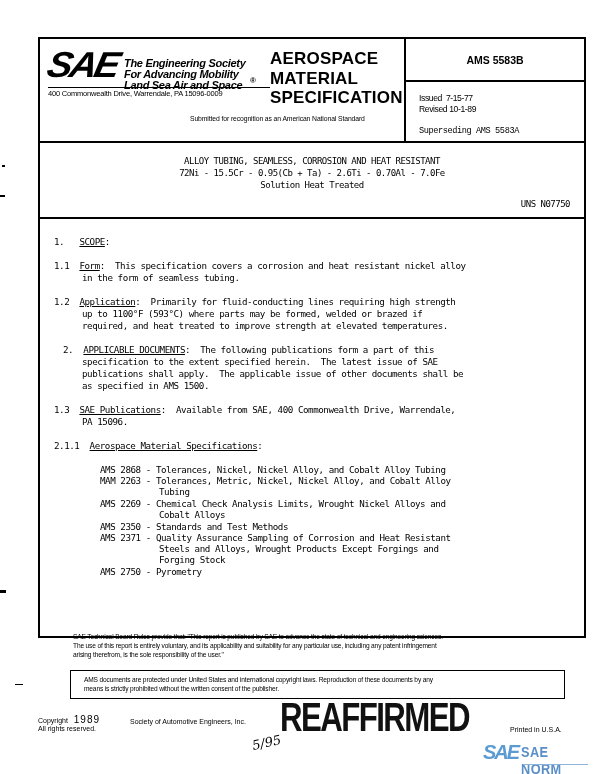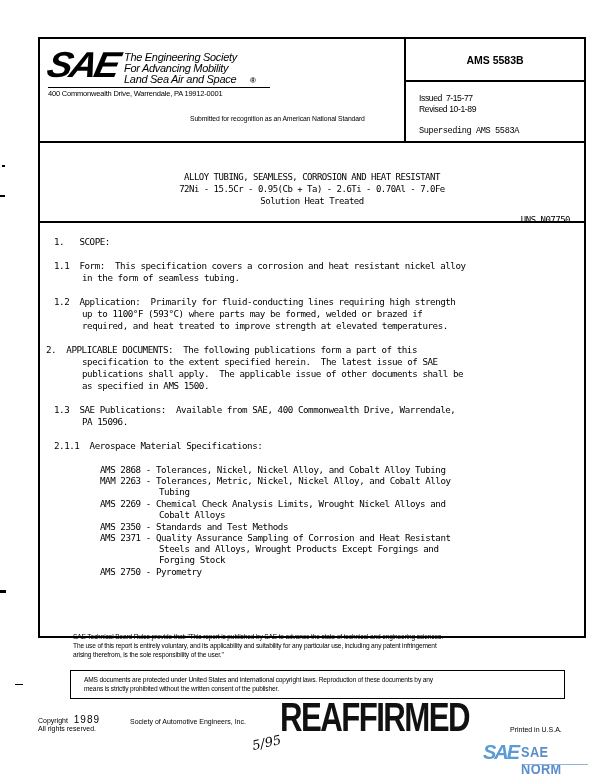--- a/index.html
+++ b/index.html
@@ -15,45 +15,45 @@
   .header-right { position: absolute; left: 366px; top: 0; width: 208px; height: 102px; }
 
   .logo-block { position: absolute; left: 8px; top: 7px; width: 222px; height: 40px; }
   .sae-logo {
     position: absolute; left: 0; top: 0; width: 75px; height: 38px;
     font-family: "Liberation Sans", sans-serif; font-weight: bold; font-style: italic;
     font-size: 38px; line-height: 38px; letter-spacing: -3px; color: #000;
     transform: skewX(-12deg) scaleY(0.95);
   }
   .society-lines {
-    position: absolute; left: 76px; top: 6px; font-weight: normal; font-style: italic;
+    position: absolute; left: 76px; top: 12px; font-weight: bold; font-style: italic;
     font-size: 11px; line-height: 11px; letter-spacing: -0.3px;
   }
   .reg-mark { position: absolute; left: 202px; top: 30px; font-size: 8px; font-weight: bold; }
   .logo-underline { position: absolute; left: 8px; top: 48px; width: 222px; height: 1px; background: #000; }
   .address { position: absolute; left: 8px; top: 50px; font-size: 7.5px; letter-spacing: -0.2px; }
 
   .spec-title {
     position: absolute; left: 230px; top: 10px; font-weight: bold; font-size: 17px;
     line-height: 19.5px; letter-spacing: 0.2px;
   }
   .submitted { position: absolute; left: 150px; top: 76px; font-size: 6.8px; letter-spacing: -0.1px; }
 
   .doc-number-box { position: absolute; left: 0; top: 0; width: 178px; height: 43px; border-bottom: 2px solid #000; }
   .doc-number { position: absolute; left: 0; top: 15px; width: 100%; text-align: center; font-weight: bold; font-size: 10.5px; }
   .issue-info { position: absolute; left: 13px; top: 54px; font-family: Liberation Sans, sans-serif; font-size: 8.6px; line-height: 11px; letter-spacing: -0.4px; }
   .superseding { position: absolute; left: 13px; top: 87px; font-family: Liberation Mono, monospace; font-size: 8.6px; letter-spacing: -0.4px; }
 
-  .title-block { position: absolute; left: 0; top: 120px; width: 544px; height: 64px; border-bottom: 2px solid #000; }
+  .title-block { position: absolute; left: 0; top: 104px; width: 544px; height: 76px; border-bottom: 2px solid #000; }
   .title-line { position: absolute; left: 0; width: 544px; text-align: center; font-family: "DejaVu Sans Mono", monospace; font-size: 9px; letter-spacing: -0.5px; }
   .uns { position: absolute; right: 14px; top: 56px; font-family: "DejaVu Sans Mono", monospace; font-size: 9px; letter-spacing: -0.5px; }
 
   .body-text { position: absolute; left: 0; top: 176px; width: 544px; font-family: "DejaVu Sans Mono", monospace; font-size: 9.2px; letter-spacing: -0.45px; line-height: 11.6px; }
   .para { position: absolute; white-space: pre; }
-  .u { }
+  .u { text-decoration: underline; }
 
   .rules-text { position: absolute; left: 73px; top: 632px; width: 500px; font-size: 6.6px; line-height: 9px; letter-spacing: -0.15px; }
   .copyright-box { position: absolute; left: 70px; top: 670px; width: 495px; height: 29px; border: 1.5px solid #000; }
   .copyright-box-text { position: absolute; left: 13px; top: 4px; width: 470px; font-size: 6.6px; line-height: 9px; letter-spacing: -0.15px; }
 
   .copyright-year { position: absolute; left: 38px; top: 716px; font-size: 7px; line-height: 7.5px; }
   .copyright-year .yr { font-size: 10px; letter-spacing: 1px; }
   .society-footer { position: absolute; left: 130px; top: 718px; font-size: 7px; }
   .reaffirmed {
     position: absolute; left: 280px; top: 697px; font-family: "Liberation Sans", sans-serif;
@@ -80,21 +80,26 @@
       <div class="logo-block">
         <div class="sae-logo">SAE</div>
         <div class="society-lines">
           <div>The Engineering Society</div>
           <div>For Advancing Mobility</div>
           <div>Land Sea Air and Space</div>
         </div>
         <div class="reg-mark">®</div>
       </div>
       <div class="logo-underline"></div>
-      <div class="address">400 Commonwealth Drive, Warrendale, PA 19912-0001</div>
+      <div class="address">400 Commonwealth Drive, Warrendale, PA 15096-0009</div>
+      <div class="spec-title">
+        <div>AEROSPACE</div>
+        <div>MATERIAL</div>
+        <div>SPECIFICATION</div>
+      </div>
       <div class="submitted">Submitted for recognition as an American National Standard</div>
     </div>
 
     <div class="header-right">
       <div class="doc-number-box">
         <div class="doc-number">AMS 5583B</div>
       </div>
       <div class="issue-info">
         <div style="white-space:pre">Issued  7-15-77</div>
         <div>Revised 10-1-89</div>
@@ -114,21 +119,21 @@
 
     <div class="para" style="left:14px; top:21px"><span>1.</span>   <span class="u">SCOPE</span><span>:</span></div>
 
     <div class="para" style="left:14px; top:45px"><span>1.1</span>  <span class="u">Form</span><span>:  This specification covers a corrosion and heat resistant nickel alloy</span></div>
     <div class="para" style="left:42px; top:57px">in the form of seamless tubing.</div>
 
     <div class="para" style="left:14px; top:81px"><span>1.2</span>  <span class="u">Application</span><span>:  Primarily for fluid-conducting lines requiring high strength</span></div>
     <div class="para" style="left:42px; top:93px">up to 1100°F (593°C) where parts may be formed, welded or brazed if</div>
     <div class="para" style="left:42px; top:105px">required, and heat treated to improve strength at elevated temperatures.</div>
 
-    <div class="para" style="left:6px; top:129px"><span>2.</span>  <span class="u">APPLICABLE DOCUMENTS</span><span>:  The following publications form a part of this</span></div>
+    <div class="para" style="left:23px; top:129px"><span>2.</span>  <span class="u">APPLICABLE DOCUMENTS</span><span>:  The following publications form a part of this</span></div>
     <div class="para" style="left:42px; top:141px">specification to the extent specified herein.  The latest issue of SAE</div>
     <div class="para" style="left:42px; top:153px">publications shall apply.  The applicable issue of other documents shall be</div>
     <div class="para" style="left:42px; top:165px">as specified in AMS 1500.</div>
 
     <div class="para" style="left:14px; top:189px"><span>1.3</span>  <span class="u">SAE Publications</span><span>:  Available from SAE, 400 Commonwealth Drive, Warrendale,</span></div>
     <div class="para" style="left:42px; top:201px">PA 15096.</div>
 
     <div class="para" style="left:14px; top:225px"><span>2.1.1</span>  <span class="u">Aerospace Material Specifications</span><span>:</span></div>
 
     <div class="para" style="left:60px; top:249px">AMS 2868 - Tolerances, Nickel, Nickel Alloy, and Cobalt Alloy Tubing</div>

